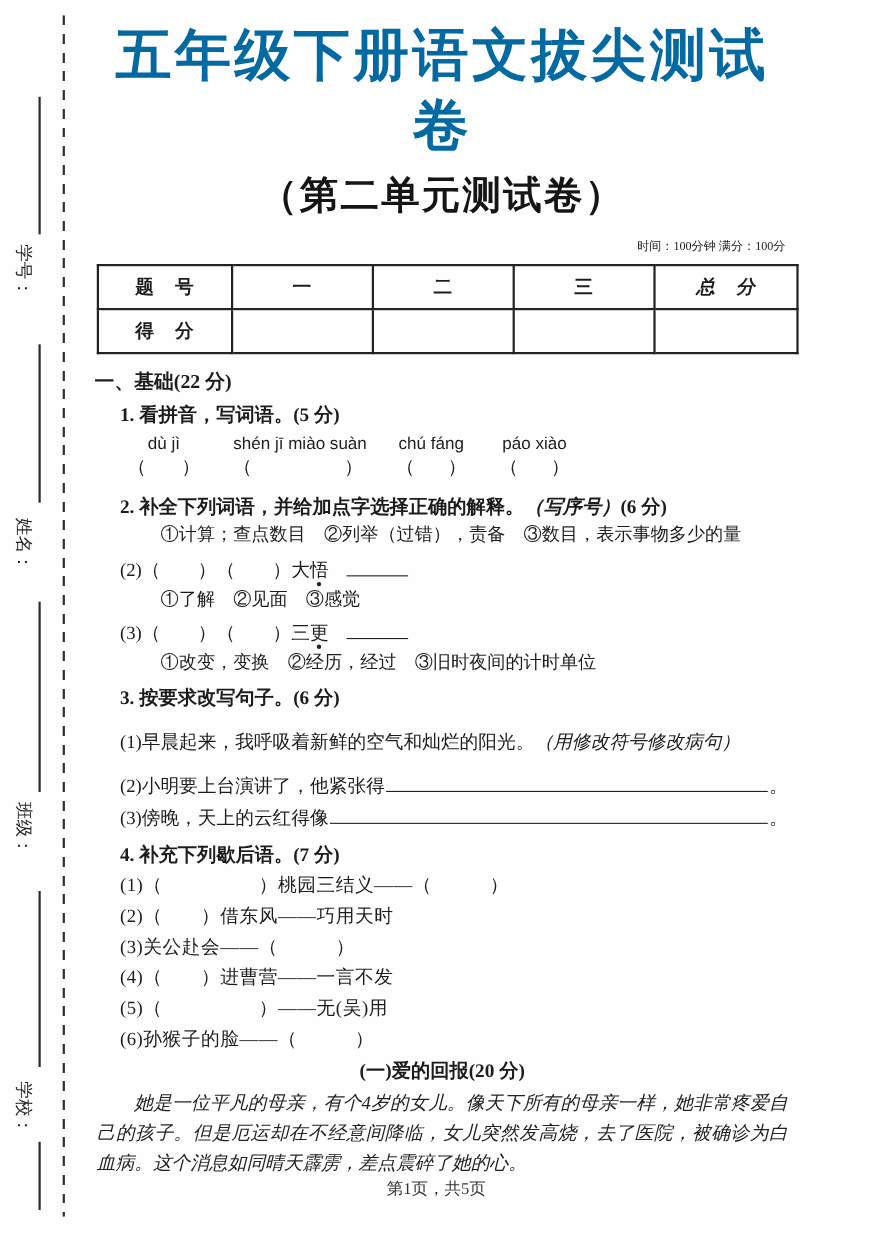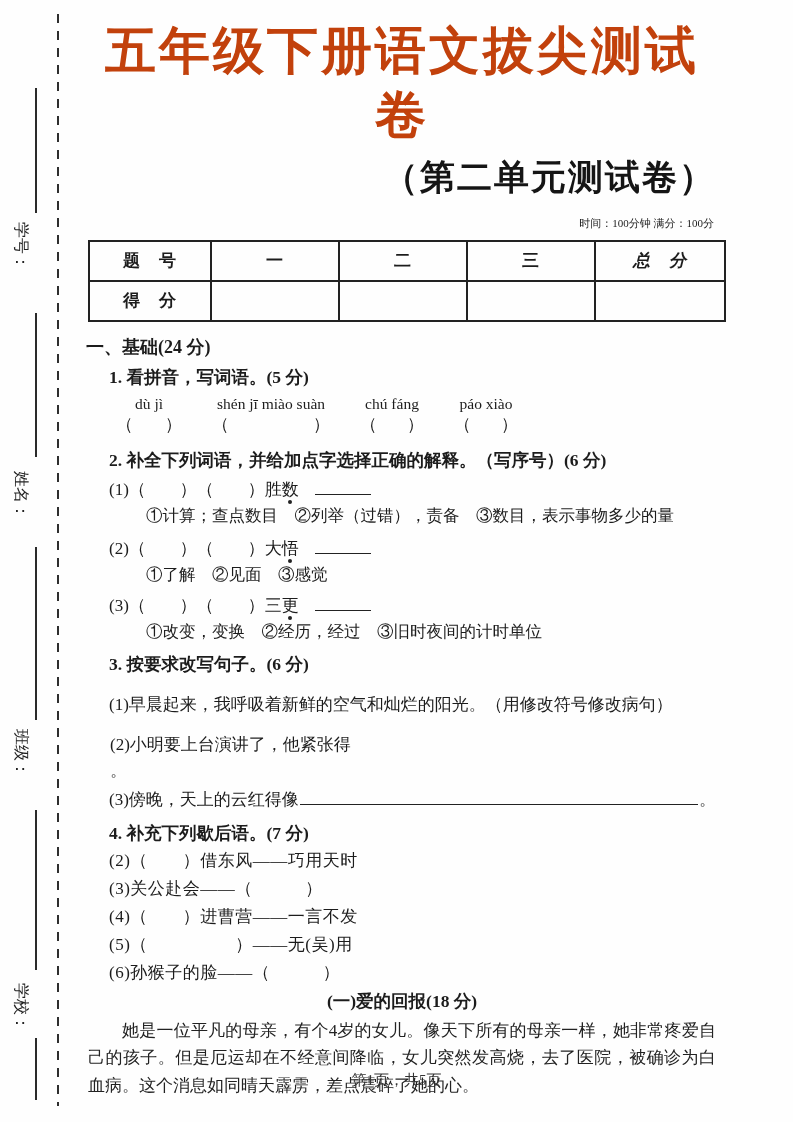--- a/index.html
+++ b/index.html
@@ -10,54 +10,54 @@
   
   .seal-dash{position:absolute;left:57px;top:14px;width:2px;height:1092px;
     background:repeating-linear-gradient(to bottom,#2e2e2e 0 9px,transparent 9px 17px);}
   .wline{position:absolute;left:35px;width:2px;background:#2a2a2a;}
   .mlabel{position:absolute;left:-6px;width:52px;height:22px;text-align:center;
     font-size:16px;white-space:nowrap;transform:rotate(90deg);color:#222;}
 
   
   .content{position:absolute;left:88px;top:20px;width:628px;}
   .title{font-size:51px;font-weight:900;text-align:center;letter-spacing:3px;
-    line-height:1.25;margin:0;color:#c2410c;}
-  .subtitle{font-size:35px;font-weight:700;text-align:right;letter-spacing:2px;
+    line-height:1.25;margin:0;color:#0369a1;}
+  .subtitle{font-size:35px;font-weight:700;text-align:center;letter-spacing:2px;
     margin-top:6px;color:#151515;}
   .meta{font-size:11px;text-align:right;margin-top:15px;padding-right:2px;}
 
   table.score{border-collapse:collapse;margin-top:9px;width:622px;table-layout:fixed;padding-left:41px;}
   table.score td{border:2px solid #222;height:36px;text-align:center;
     font-size:17px;font-weight:600;letter-spacing:1px;}
   td.c0{width:118px;} td.c1{width:124px;} td.c2{width:124px;} td.c3{width:124px;} td.c4{width:126px;font-style:italic;}
 
   .sec-head{font-size:18px;font-weight:700;margin-top:13px;}
   .q-head{font-size:17.5px;font-weight:700;margin-top:6px;padding-left:21px;}
   .q-head .kai{font-weight:700;}
   .line{font-size:17px;line-height:25px;padding-left:21px;margin-top:3px;}
   .opt{font-size:16.5px;line-height:25px;padding-left:58px;margin-top:1px;}
-  .kai{}
+  .kai{font-style:italic;}
 
   .pyrow{display:flex;padding-left:28px;margin-top:5px;}
   .pygroup{text-align:center;margin-right:30px;}
   .g0{width:66px;} .g1{width:118px;} .g2{width:64px;} .g3{width:64px;}
-  .py{font-family:Liberation Serif, serif;font-size:15.5px;
+  .py{font-family:Liberation Sans, sans-serif;font-size:15.5px;
       white-space:nowrap;line-height:1.25;}
   .par{display:flex;justify-content:space-between;font-size:17px;line-height:1.4;}
 
   .dot-under{position:relative;}
   .dot-under::after{content:"";position:absolute;left:50%;bottom:-5px;width:4px;height:4px;
     background:#222;border-radius:50%;transform:translateX(-50%);}
   .blank-short{display:inline-block;width:56px;border-bottom:1.6px solid #222;
     height:14px;margin-left:16px;vertical-align:baseline;}
 
   .fill-line{display:flex;align-items:baseline;font-size:17px;line-height:25px;
     padding-left:21px;}
   .fill{flex:1;border-bottom:1.4px solid #222;height:16px;margin:0 1px;}
-  .mt16{margin-top:16px;} .mt15{margin-top:15px;flex-direction:column;} .mt4{margin-top:4px;}
+  .mt16{margin-top:16px;} .mt15{margin-top:15px;} .mt4{margin-top:4px;}
 
   .hxy{font-size:17px;line-height:25px;padding-left:21px;margin-top:3px;letter-spacing:.5px;}
 
   .passage-title{font-size:17.5px;font-weight:700;text-align:center;margin-top:4px;}
   .passage{font-size:17px;line-height:27.5px;text-align:justify;text-indent:2em;
     margin-top:4px;color:#222;}
 
   .footer{position:absolute;left:0;right:0;bottom:32px;text-align:center;
     font-size:15px;color:#333;}
 </style>
@@ -97,21 +97,21 @@
       <tr>
         <td>得　分</td>
         <td></td>
         <td></td>
         <td></td>
         <td></td>
       </tr>
     </tbody>
       </table>
 
-    <div class="sec-head" style="margin-left:-2px">一、基础(24 分)</div>
+    <div class="sec-head" style="margin-left:-2px">一、基础(22 分)</div>
 
     <div class="q-head">1. 看拼音，写词语。(5 分)</div>
     <div class="pyrow">
       <div class="pygroup g0">
         <div class="py">dù jì</div>
         <div class="par">
           <span>（</span>
           <span>）</span>
         </div>
       </div>
@@ -133,21 +133,20 @@
         <div class="py">páo xiào</div>
         <div class="par">
           <span>（</span>
           <span>）</span>
         </div>
       </div>
     </div>
 
     <div class="q-head" style="margin-top:11px"><span>2. 补全下列词语，并给加点字选择正确的解释。</span><span class="kai">（写序号）</span><span>(6 分)</span></div>
 
-    <div class="line" style="margin-top:5px"><span>(1)（　　）（　　）胜</span><span class="dot-under">数</span><span class="blank-short"></span></div>
     <div class="opt">①计算；查点数目　②列举（过错），责备　③数目，表示事物多少的量</div>
 
     <div class="line" style="margin-top:8px"><span>(2)（　　）（　　）大</span><span class="dot-under">悟</span><span class="blank-short"></span></div>
     <div class="opt">①了解　②见面　③感觉</div>
 
     <div class="line" style="margin-top:6px"><span>(3)（　　）（　　）三</span><span class="dot-under">更</span><span class="blank-short"></span></div>
     <div class="opt">①改变，变换　②经历，经过　③旧时夜间的计时单位</div>
 
     <div class="q-head" style="margin-top:8px">3. 按要求改写句子。(6 分)</div>
     <div class="line mt16"><span>(1)早晨起来，我呼吸着新鲜的空气和灿烂的阳光。</span><span class="kai">（用修改符号修改病句）</span></div>
@@ -156,25 +155,26 @@
         <span class="fill"></span>
         <span>。</span>
       </div>
     <div class="fill-line mt4">
         <span>(3)傍晚，天上的云红得像</span>
         <span class="fill"></span>
         <span>。</span>
       </div>
 
     <div class="q-head" style="margin-top:9px">4. 补充下列歇后语。(7 分)</div>
+    <div class="hxy">(1)（　　　　　）桃园三结义——（　　　）</div>
     <div class="hxy">(2)（　　）借东风——巧用天时</div>
     <div class="hxy">(3)关公赴会——（　　　）</div>
     <div class="hxy">(4)（　　）进曹营——一言不发</div>
     <div class="hxy">(5)（　　　　　）——无(吴)用</div>
     <div class="hxy">(6)孙猴子的脸——（　　　）</div>
 
-    <div class="passage-title">(一)爱的回报(18 分)</div>
+    <div class="passage-title">(一)爱的回报(20 分)</div>
     <div class="passage kai">她是一位平凡的母亲，有个4岁的女儿。像天下所有的母亲一样，她非常疼爱自己的孩子。但是厄运却在不经意间降临，女儿突然发高烧，去了医院，被确诊为白血病。这个消息如同晴天霹雳，差点震碎了她的心。</div>
 
   </div>
 
   <div class="footer">第1页，共5页</div>
 </div>
 
 </body></html>

